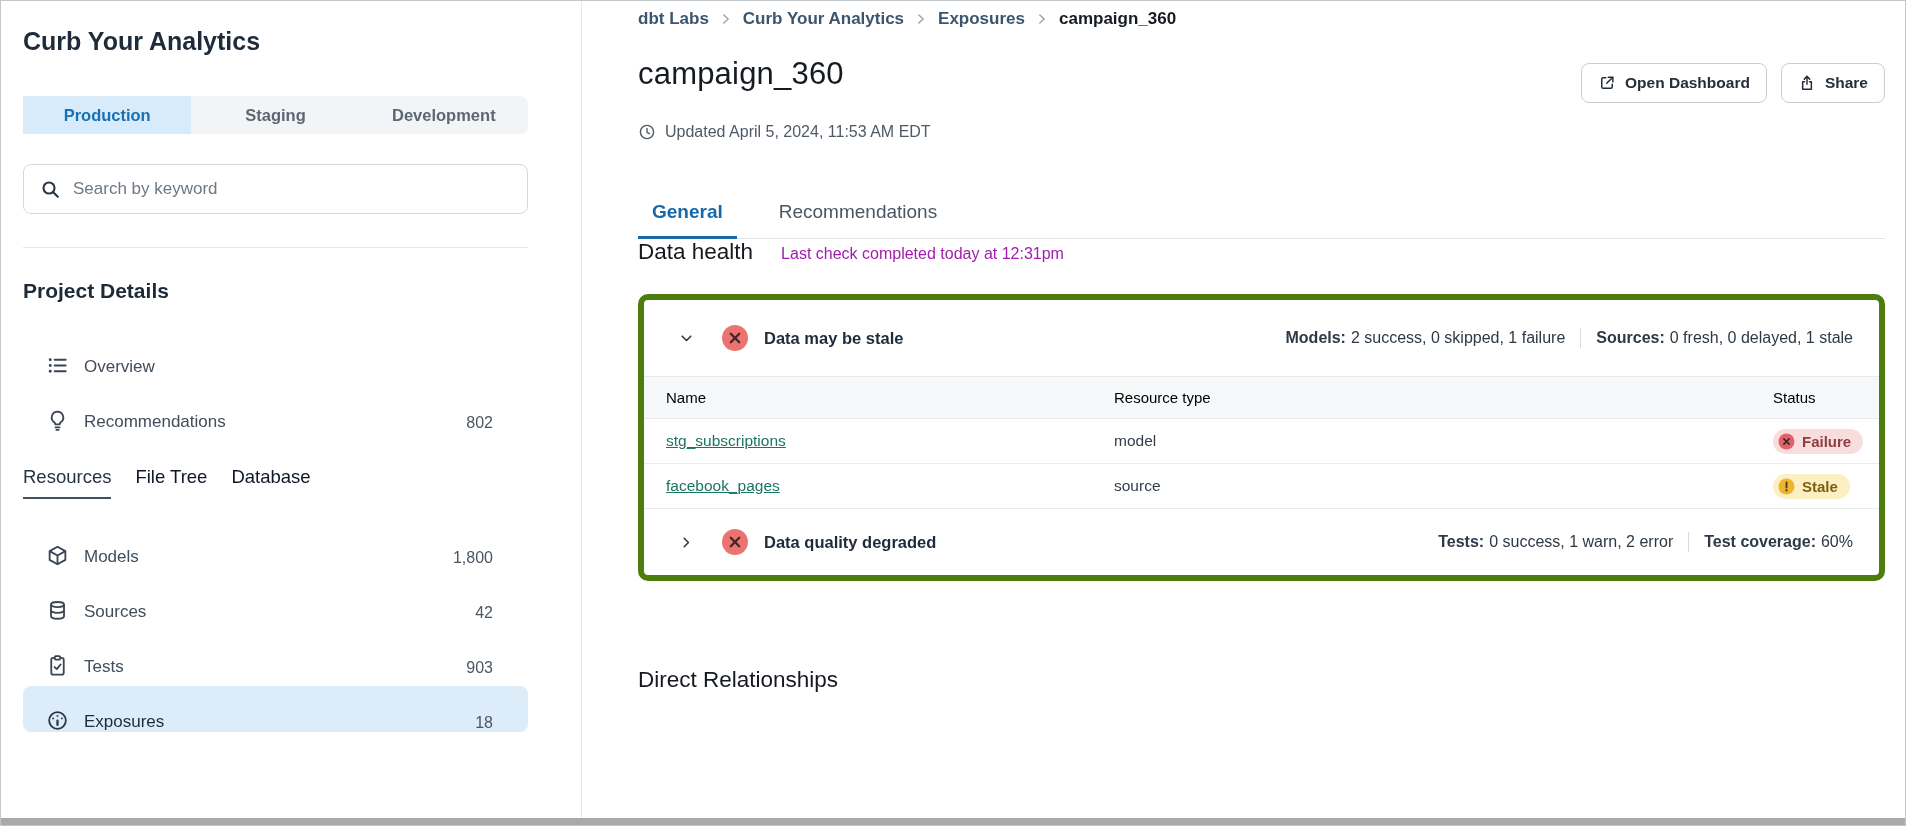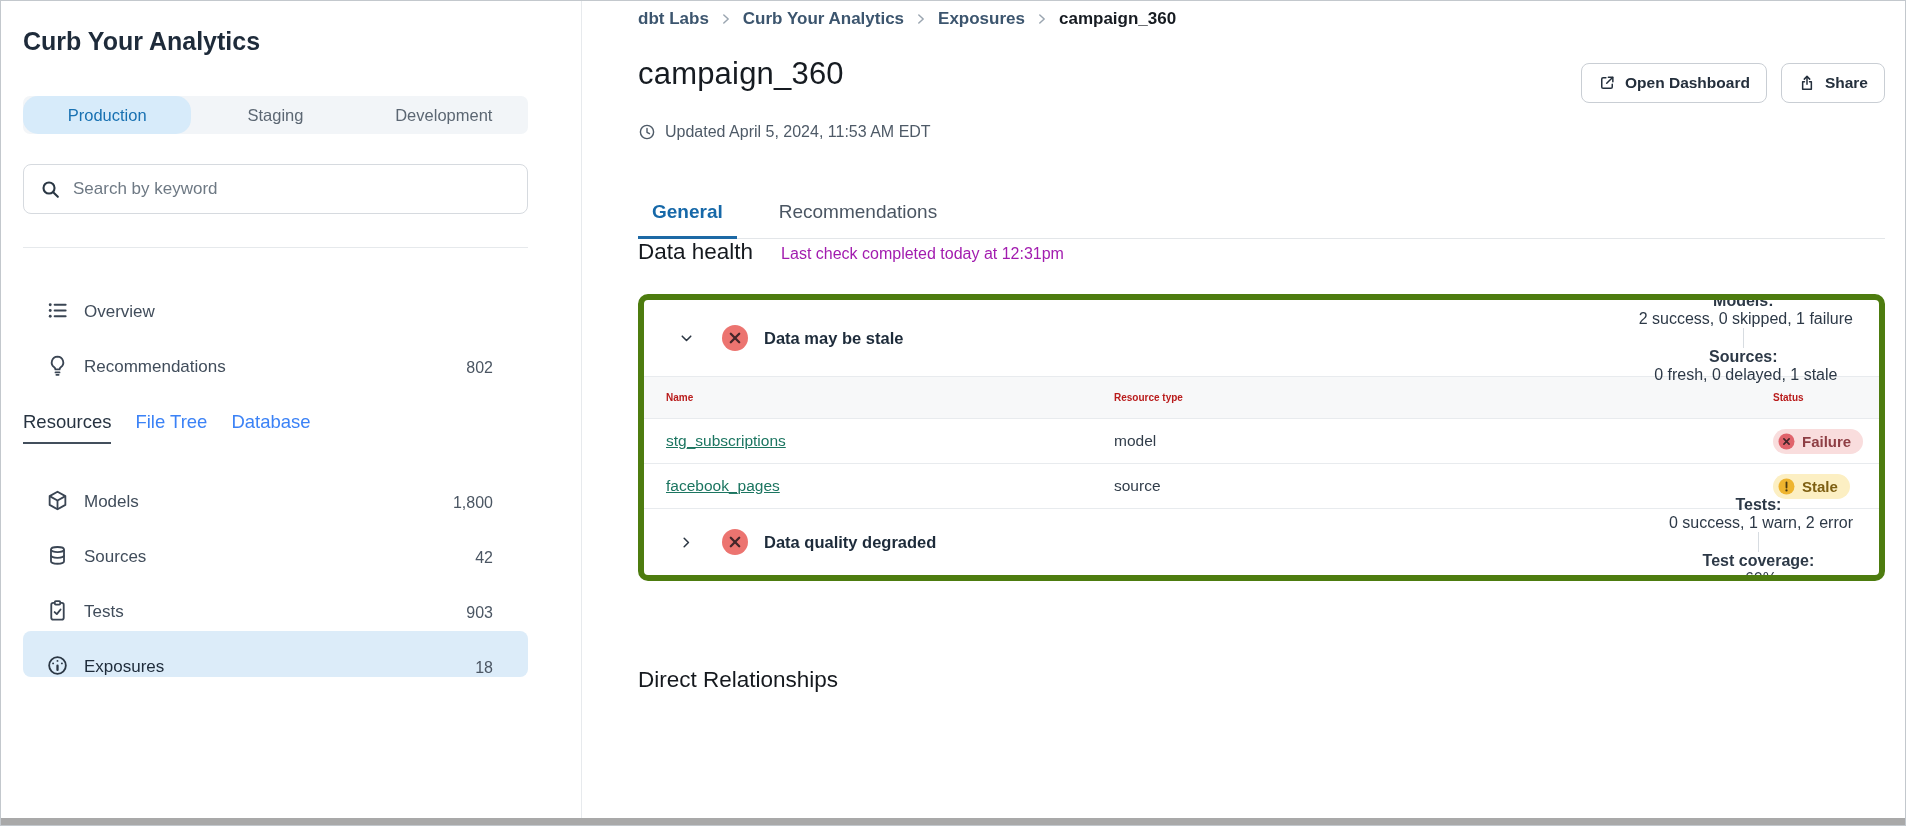--- a/index.html
+++ b/index.html
@@ -9,40 +9,40 @@
           border:1px solid #c3c8cd; overflow:hidden; }
   .bottombar { position:absolute; left:0; right:0; bottom:0; height:7px; background:#a9a9a9; }
 
   
   .sidebar { position:absolute; left:0; top:0; bottom:7px; width:581px;
              border-right:1px solid #e7eaed; background:#fff; }
   .sb-inner { width:505px; margin-left:22px; }
   .sb-title { margin-top:26px; font-size:25px; font-weight:600; color:#1e2b3a; }
   .segmented { margin-top:40px; display:flex; height:38px; background:#f2f5f8; border-radius:7px; }
   .seg { flex:1; display:flex; align-items:center; justify-content:center;
-         font-size:16.5px; color:#5c6773; border-radius:15px; cursor:pointer; }
+         font-size:16.5px; color:#5c6773; border-radius:1px; cursor:pointer;font-weight:bold; }
   .seg.active { background:#d7ebfa; color:#1871b2; }
   .search { margin-top:30px; height:50px; border:1px solid #d6dadf; border-radius:8px;
             display:flex; align-items:center; padding:0 16px; gap:12px; background:#fff; }
   .search svg { flex:0 0 auto; }
   .search input { border:none; outline:none; flex:1; font-size:17px; color:#2a3744;
                   font-family:inherit; background:transparent; }
   .search input::placeholder { color:#6e7984; }
   .sb-divider { margin-top:33px; border:none; border-top:1px solid #e6e9ec; }
   .sb-heading { margin-top:31px; font-size:21px; font-weight:600; color:#1e2a38; }
   .sb-list { margin-top:28px; }
   .sb-item { display:flex; align-items:flex-end; height:46px; margin-bottom:9px;
              padding:0 35px 0 23px; border-radius:8px; cursor:pointer; }
   .sb-item .icn { width:23px; height:23px; display:flex; margin-right:15px; }
   .sb-item .lbl { font-size:17px; color:#414d5b; }
   .sb-item .cnt { margin-left:auto; font-size:16px; color:#4b5663; }
   .sb-item.active { background:#dcecf9; }
   .sb-item.active .lbl { color:#1e2b3a; }
   .sb-tabs { margin-top:34px; display:flex; gap:24px; }
-  .sb-tab { font-size:18.5px; color:#3b82f6; padding-bottom:9px; cursor:pointer;
+  .sb-tab { font-size:18.5px; color:#0f172a; padding-bottom:9px; cursor:pointer;
             border-bottom:2px solid transparent; }
   .sb-tab.active { color:#273341; border-bottom-color:#434f5c; }
   .sb-list2 { margin-top:22px; }
 
   
   .main { position:absolute; left:582px; top:0; right:0; bottom:7px;
           padding:0 20px 0 55px; overflow:hidden; background:#fff; }
   .crumbs { margin-top:8px; display:flex; align-items:center; gap:10px; }
   .crumb { font-size:17px; font-weight:600; color:#3c556e; cursor:pointer; }
   .crumb.current { font-weight:700; color:#161b21; cursor:default; }
@@ -61,27 +61,27 @@
   .tab.active { color:#1668a8; font-weight:700; border-bottom-color:#1d69a5; }
   .dh-head { display:flex; align-items:baseline; gap:28px; }
   .h2 { font-size:22.5px; font-weight:500; color:#15191e; }
   .dh-sub { font-size:16px; color:#a21caf; }
   .card { margin-top:29px; border:6px solid #4d7c0f; border-radius:10px; overflow:hidden; background:#fff; }
   .hrow { display:flex; align-items:center; padding:0 26px 0 34px; height:76px; cursor:pointer; }
   .hrow.collapsed { height:66px; }
   .hrow .chev { width:17px; display:flex; margin-right:26px; }
   .hrow .xcirc { width:28px; height:28px; margin-right:15px; flex:0 0 auto; }
   .hrow-title { font-size:16.5px; font-weight:700; color:#1d2b3a; }
-  .hrow-stats { margin-left:auto; display:flex; align-items:center; font-size:16px; color:#2d3947;flex-direction:column; }
+  .hrow-stats { margin-left:auto; display:flex; align-items:center; font-size:16px; color:#2d3947; }
   .hrow-stats b { font-weight:700; }
   .hrow-stats .val { margin-left:5px; }
   .vdiv { width:1px; height:20px; background:#d7dce1; margin:0 15px; }
   table.res-table { width:100%; border-collapse:collapse; }
   .res-table thead th { background:#f7f8f9; border-top:1px solid #e8ebee; border-bottom:1px solid #e8ebee;
-      font-size:10px; font-weight:700; color:#b91c1c; text-align:left; height:42px; }
+      font-size:15px; font-weight:400; color:#000000; text-align:left; height:42px; }
   .res-table td { border-bottom:1px solid #e8ebee; height:45px; font-size:15.5px; color:#313d4a; }
   .res-table th:nth-child(1), .res-table td:nth-child(1) { width:448px; padding-left:22px; }
   .res-table th:nth-child(2), .res-table td:nth-child(2) { width:681px; padding-left:22px; }
   .res-table th:nth-child(3), .res-table td:nth-child(3) { padding-left:0; }
   a.res-link { color:#1b7560; text-decoration:underline; cursor:pointer; }
   .pill { display:inline-flex; align-items:center; gap:7px; height:25px; padding:0 12px 0 5px;
           border-radius:999px; font-size:15px; font-weight:600; }
   .pill svg { flex:0 0 auto; }
   .pill.failure { background:#f9dddd; color:#8e3e44; }
   .pill.stale { background:#fcefc3; color:#7e5f12; }
@@ -105,20 +105,21 @@
       <div class="search">
         <svg width="21" height="21" viewBox="0 0 24 24" fill="none" stroke="#2a3744" stroke-width="2.4" stroke-linecap="round">
           <circle cx="10.3" cy="10.3" r="6.3"></circle>
             <line x1="15.1" y1="15.1" x2="20.4" y2="20.4"></line>
         </svg>
         <input type="text" placeholder="Search by keyword" style="">
       </div>
 
       <hr class="sb-divider">
 
+      <div class="sb-heading">Project Details</div>
 
       <div class="sb-list">
         <div class="sb-item">
           <span class="icn">
             <svg width="23" height="23" viewBox="0 0 24 24" fill="none" stroke="#3a4553" stroke-width="2" stroke-linecap="round">
               <line x1="9" y1="6" x2="20.5" y2="6"></line>
                 <line x1="9" y1="12" x2="20.5" y2="12"></line>
                 <line x1="9" y1="18" x2="20.5" y2="18"></line>
               <circle cx="4.4" cy="6" r="1.5" fill="#3a4553" stroke="none"></circle>
               <circle cx="4.4" cy="12" r="1.5" fill="#3a4553" stroke="none"></circle>

